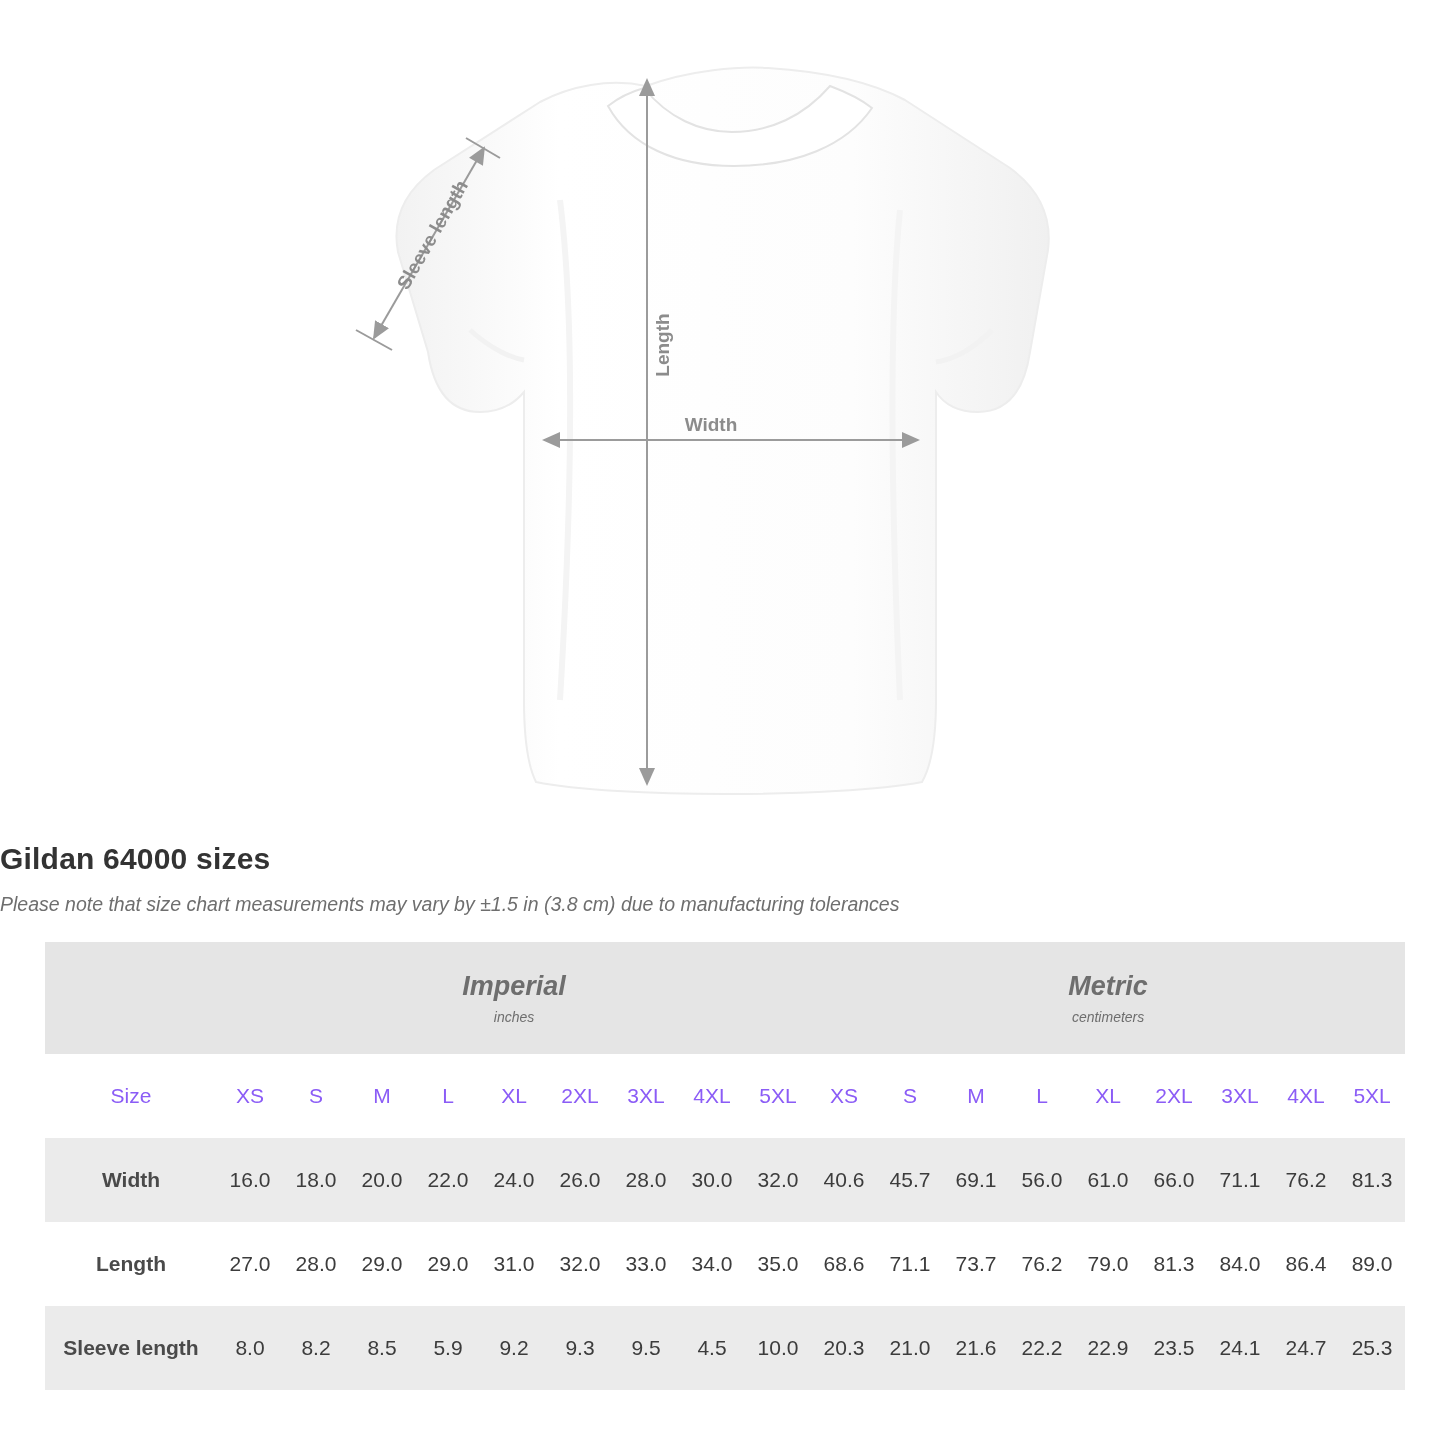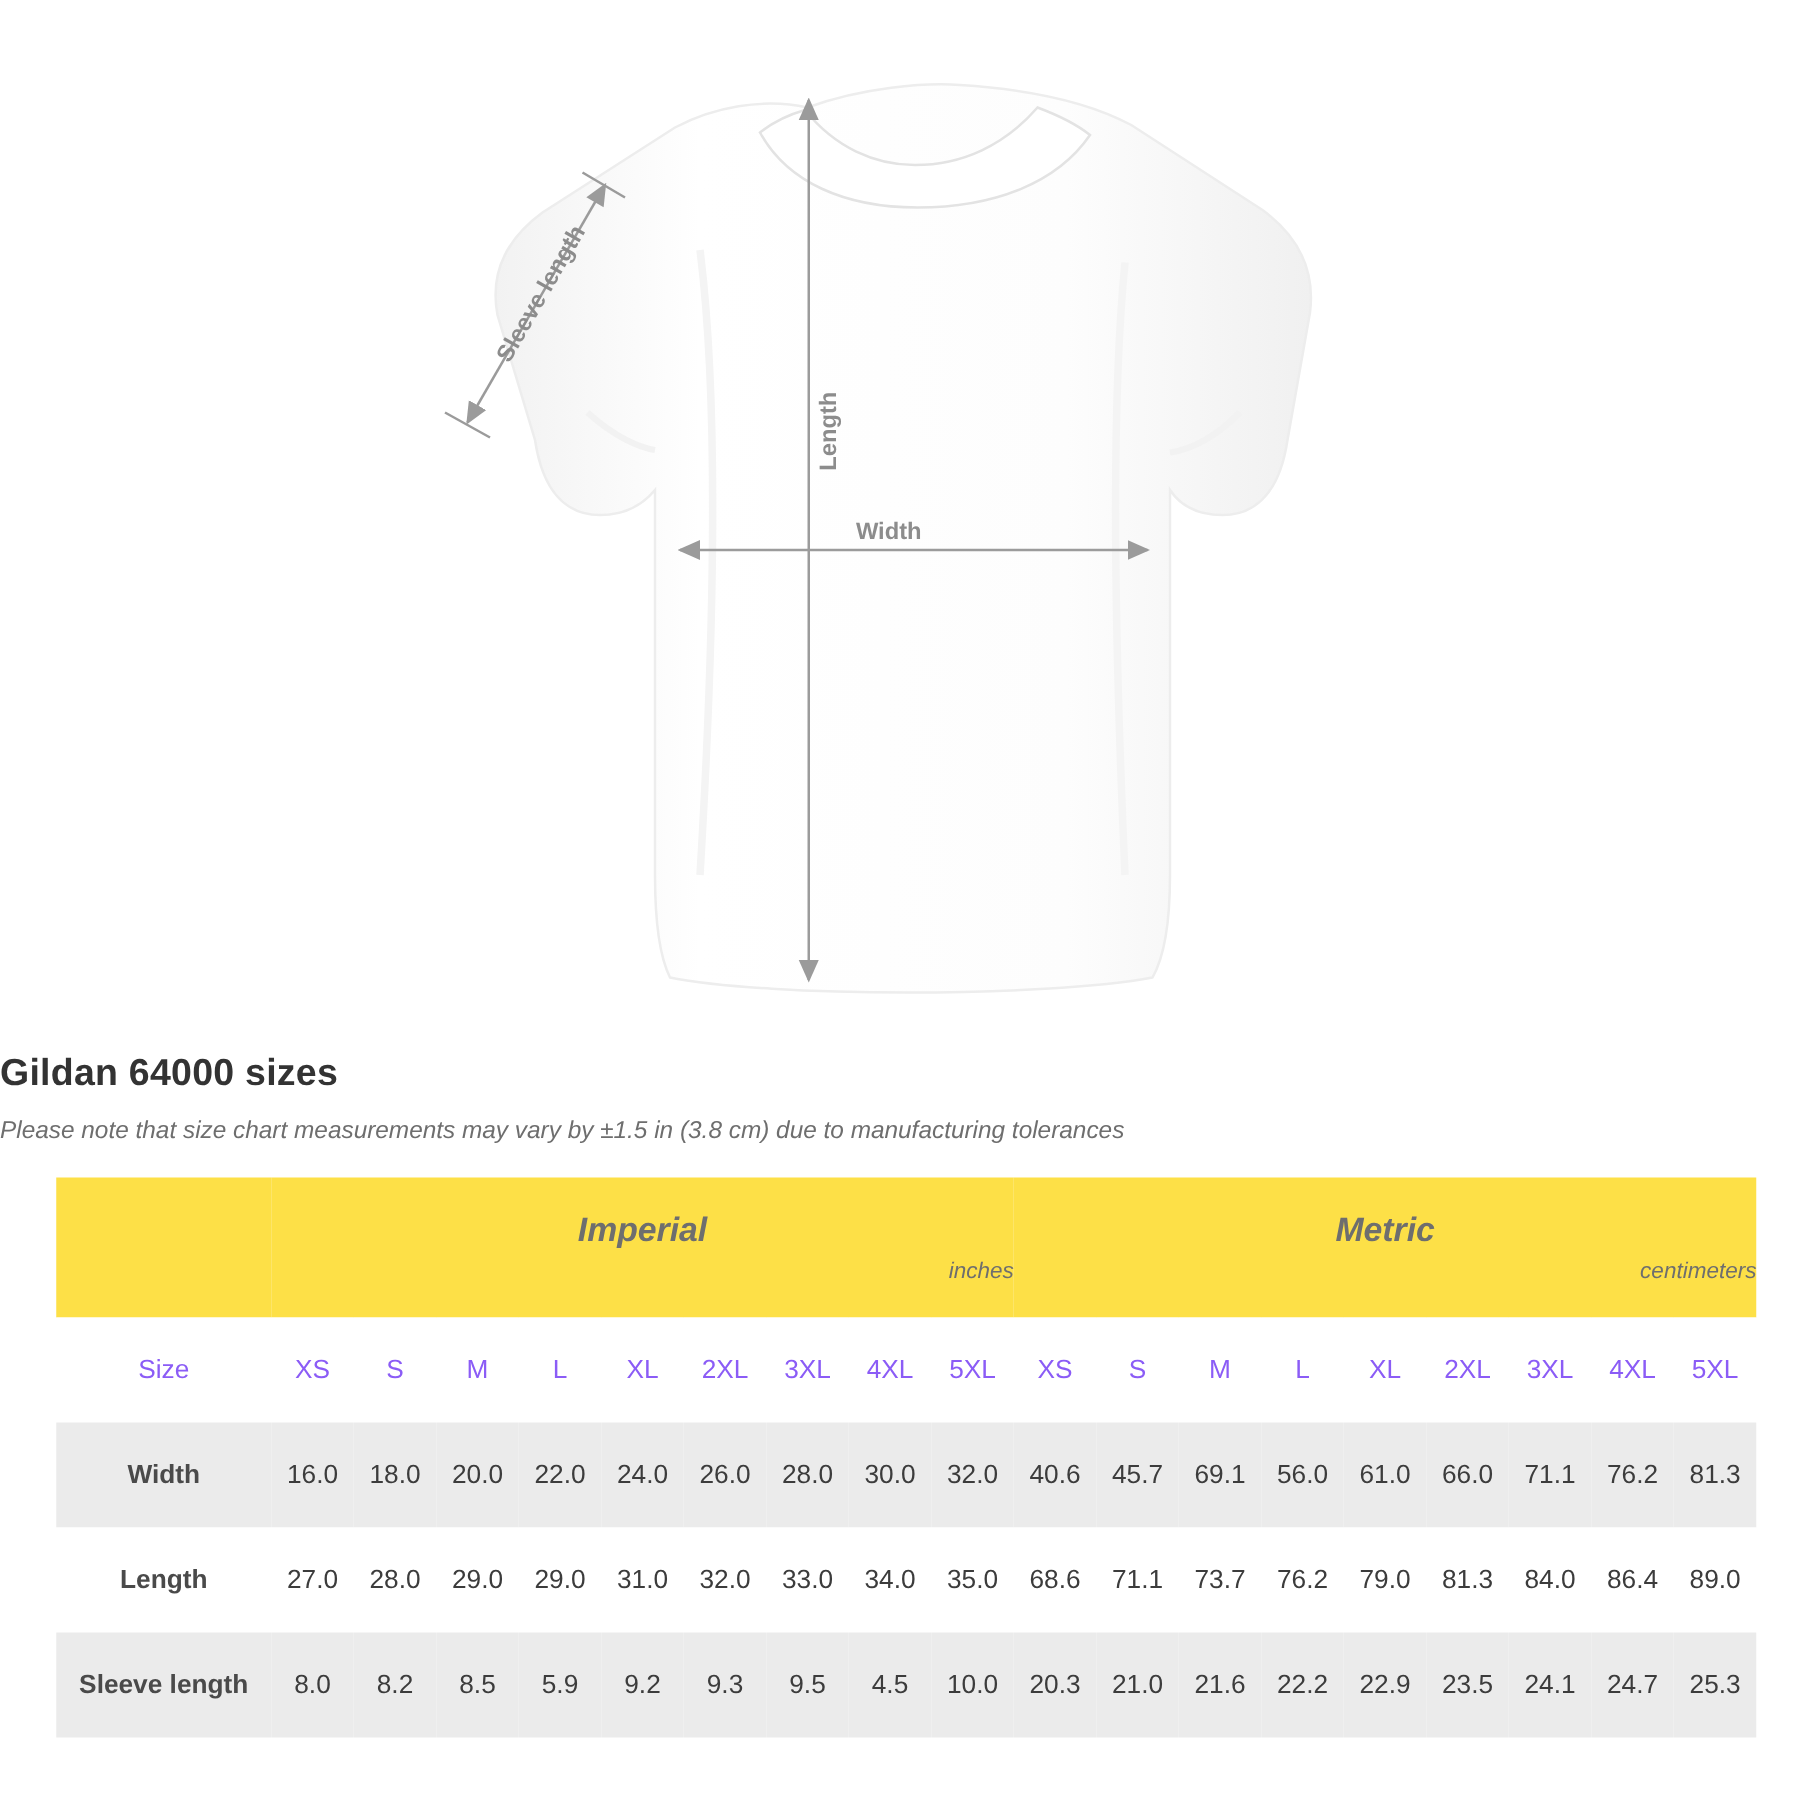--- a/index.html
+++ b/index.html
@@ -62,37 +62,36 @@
     table-layout: fixed;
   }
   table.size-table td,
   table.size-table th {
     text-align: center;
     vertical-align: middle;
     font-weight: normal;
   }
 
   .unit-row td {
-    background: #fde047;
+    background: #e5e5e5;
     height: 112px;
     padding: 0;
   }
   .unit-name {
     font-size: 27px;
     font-style: italic;
     font-weight: bold;
     color: #6e6e6e;
     line-height: 1.15;
   }
   .unit-sub {
-    font-size: 18px;
+    font-size: 14px;
     font-style: italic;
     color: #6e6e6e;
     margin-top: 6px;
-    text-align: right;
   }
 
   .header-row td {
     background: #ffffff;
     height: 82px;
     font-size: 21px;
     font-weight: bold;
     color: #8b5cf6;
   }
   .header-row td.rowlabel {

